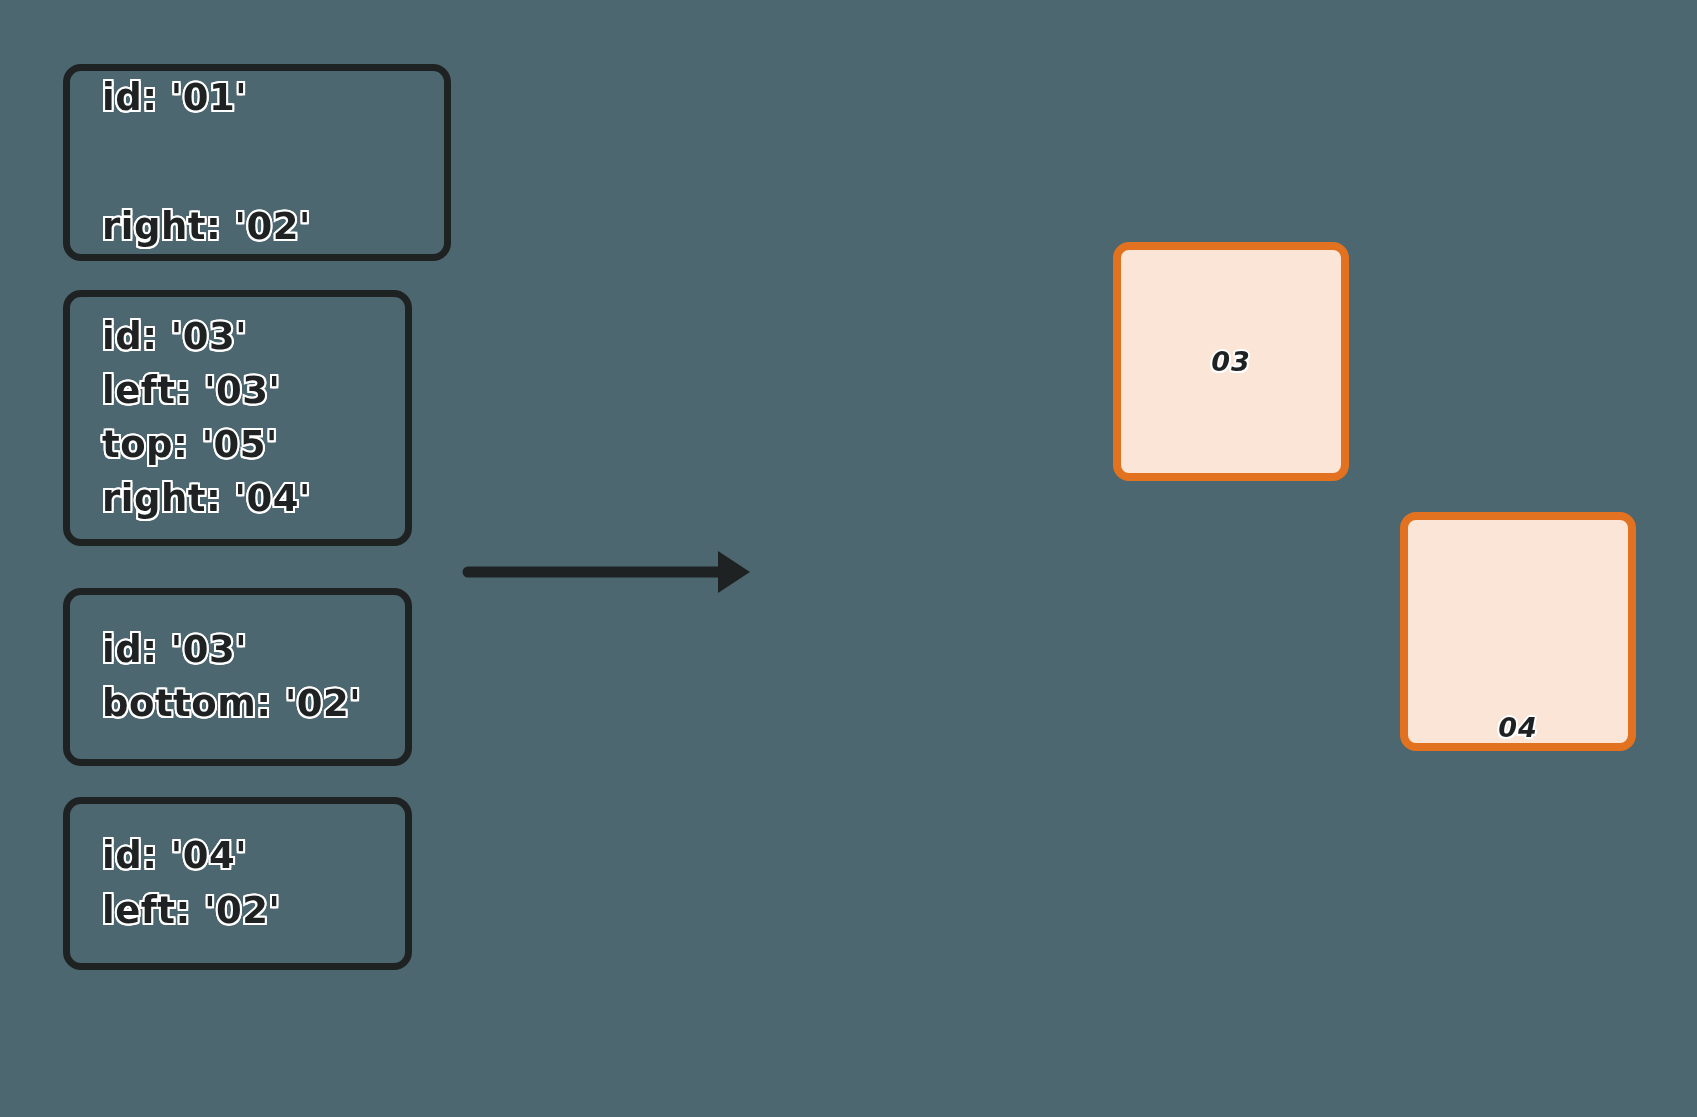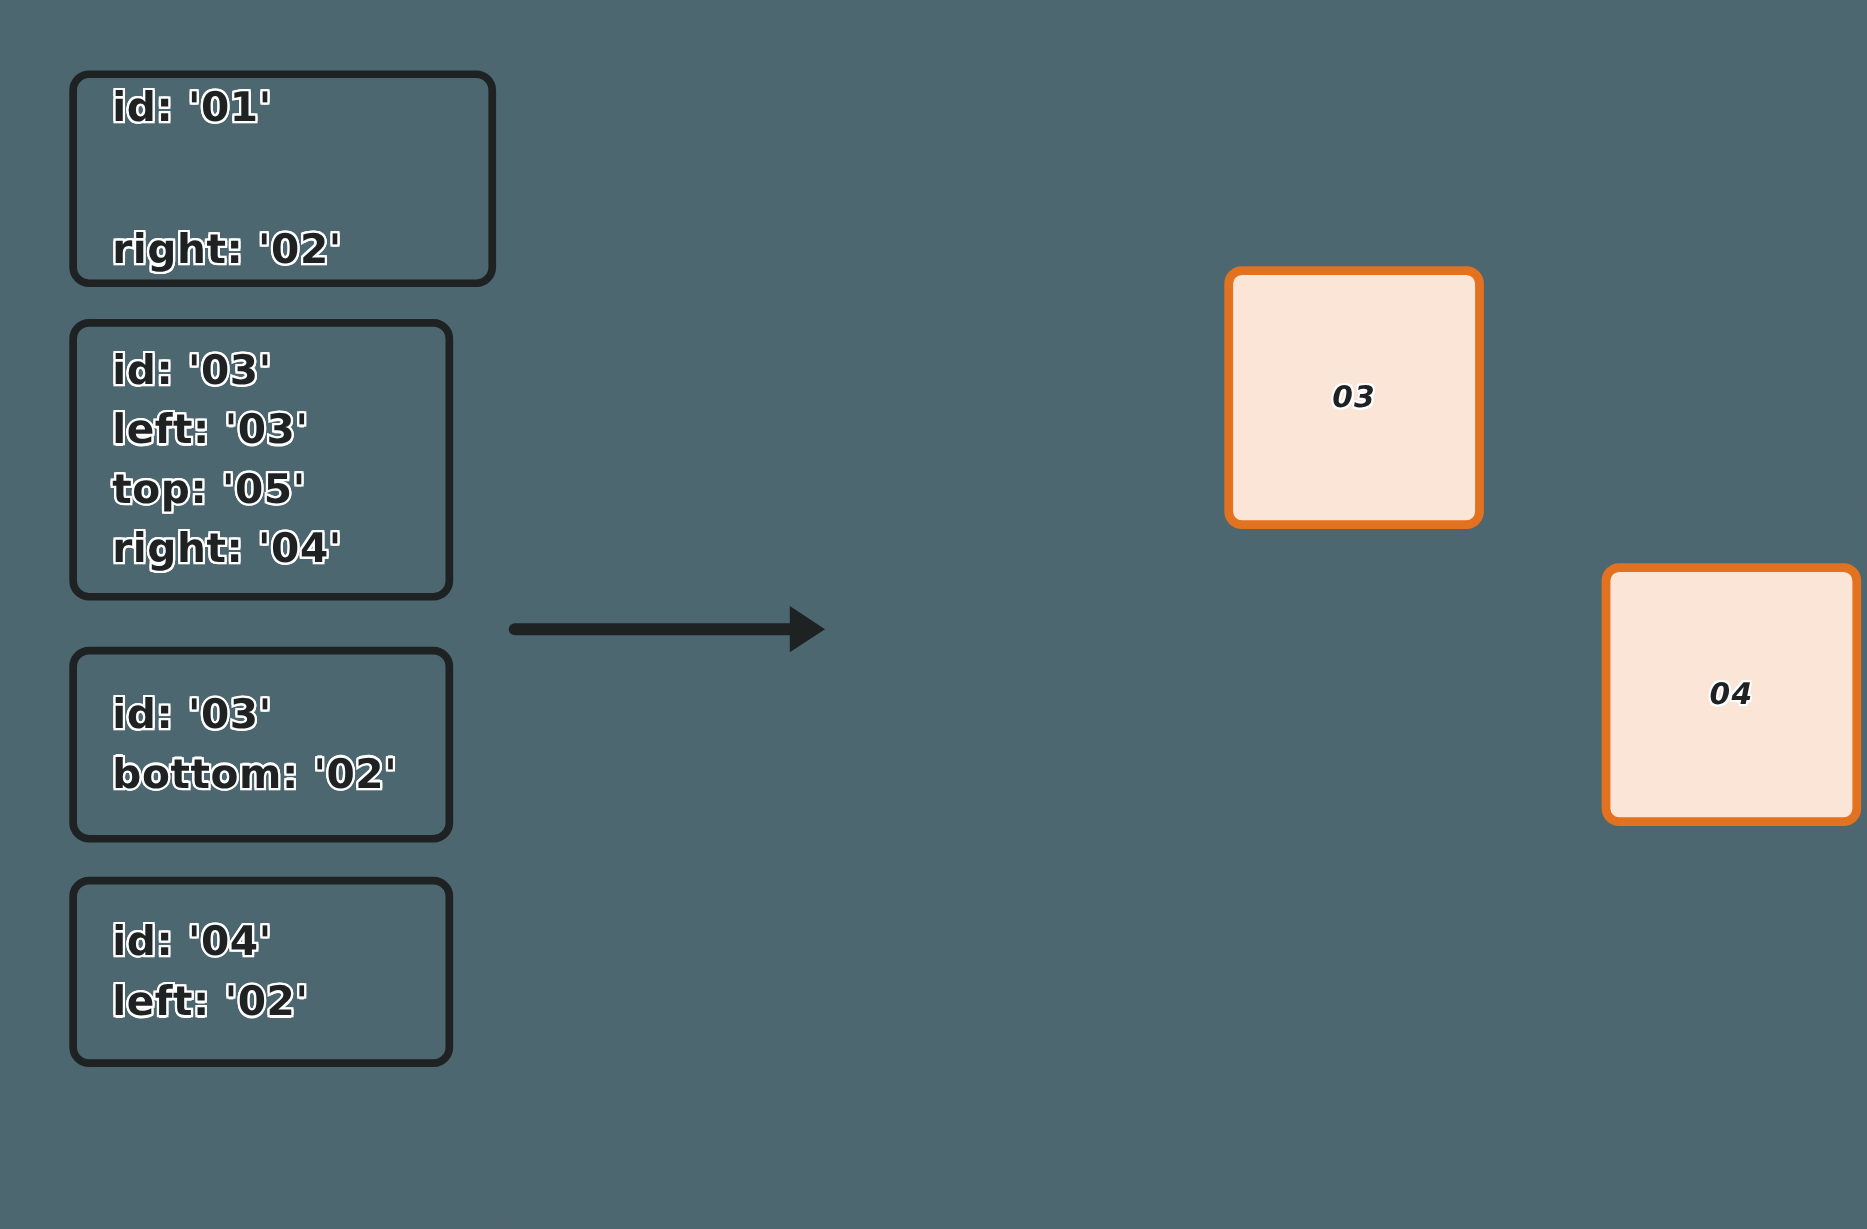--- a/index.html
+++ b/index.html
@@ -81,21 +81,21 @@
     letter-spacing: 1px;
     color: #1f2223;
     text-shadow:
       2px 0 0 #fff, -2px 0 0 #fff, 0 2px 0 #fff, 0 -2px 0 #fff,
       1.5px 1.5px 0 #fff, -1.5px 1.5px 0 #fff, 1.5px -1.5px 0 #fff, -1.5px -1.5px 0 #fff;
   }
 
   #tile-03 { left: 1113px; top: 242px; }
   #tile-01 { left: 832px;  top: 512px; }
   #tile-02 { left: 1115px; top: 512px; }
-  #tile-04 { left: 1456px; top: 512px; }
+  #tile-04 { left: 1400px; top: 512px; align-items: flex-end; }
 </style>
 </head>
 <body>
 
 <div id="canvas">
 
   <div class="spec-box" id="box-01">
     <div class="spec-line">id: '01'</div>
     <div class="spec-line">right: '02'</div>
   </div>

